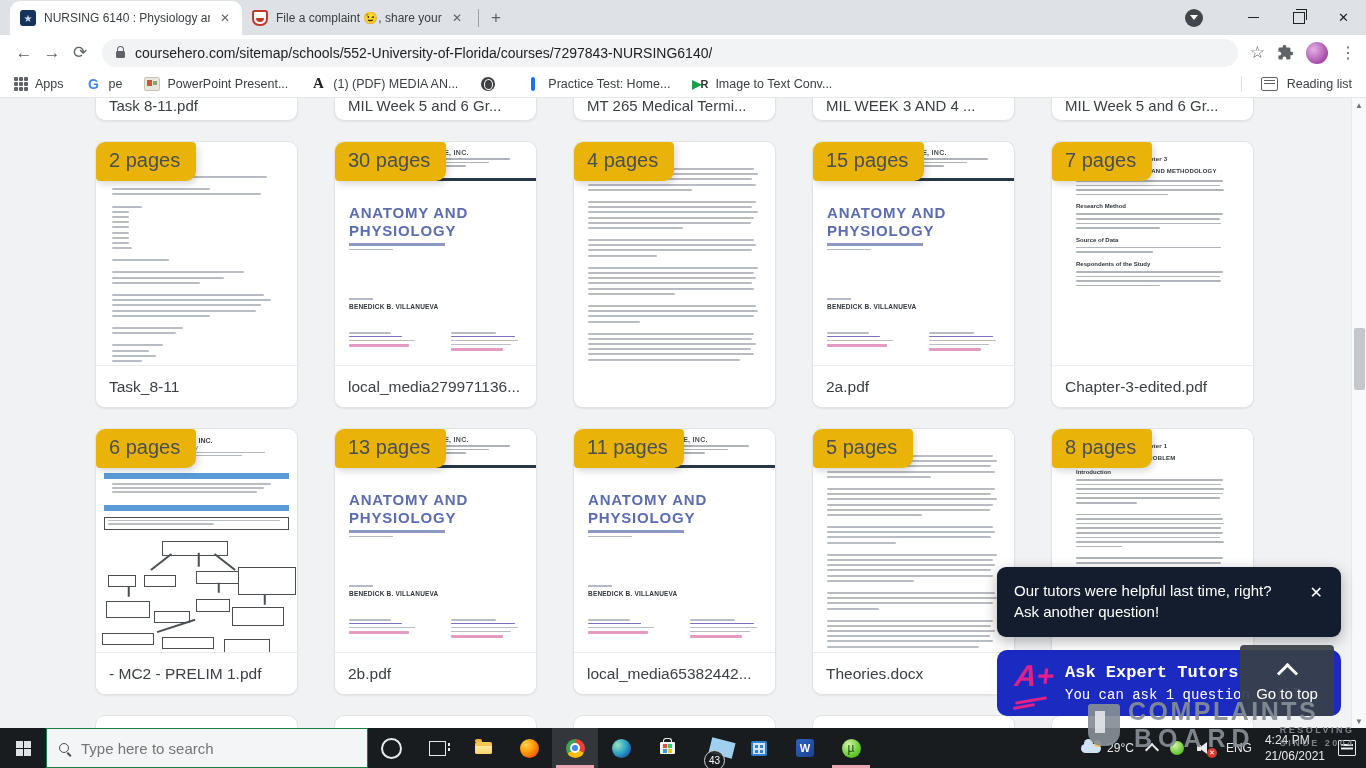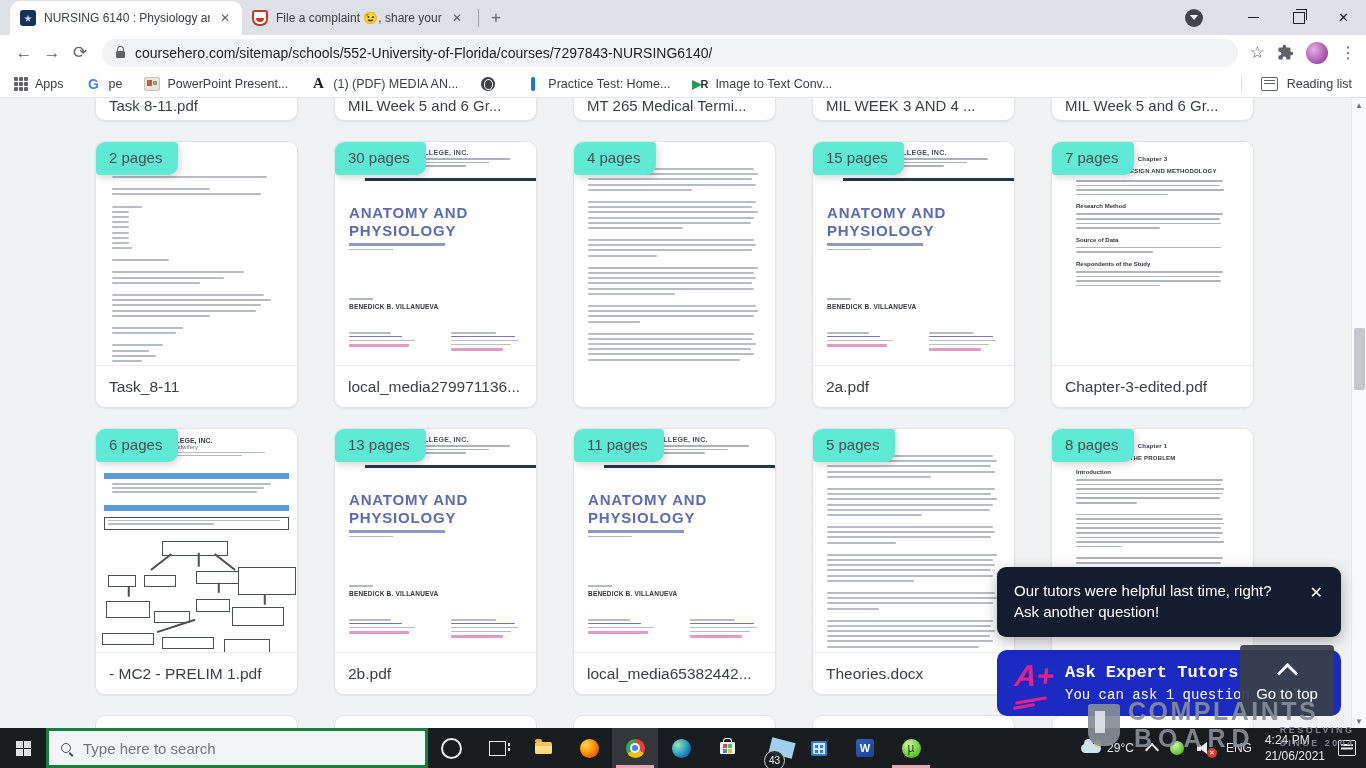--- a/index.html
+++ b/index.html
@@ -59,21 +59,21 @@
   
   .content{position:absolute;top:98px;left:0;right:0;bottom:40px;background:#f1f2f4;overflow:hidden;}
   .row{position:absolute;left:0;display:flex;gap:36px;padding-left:95px;}
   .row0{top:-7px;}
   .row1{top:43px;}
   .row2{top:330px;}
   .row3{top:617px;}
   .card-top{width:203px;height:30px;background:#fff;border:1px solid #e2e3e5;border-top:none;border-radius:0 0 10px 10px;box-shadow:0 1px 2px rgba(0,0,0,.07);box-sizing:border-box;display:flex;align-items:center;padding:0 13px;font-size:15px;color:#3a3f44;overflow:hidden;white-space:nowrap;}
   .card-sliver{width:203px;height:18px;background:#fff;border:1px solid #e2e3e5;border-radius:10px 10px 0 0;box-sizing:border-box;}
   .card{width:203px;height:267px;background:#fff;border:1px solid #e2e3e5;border-radius:10px;box-shadow:0 1px 2px rgba(0,0,0,.07);box-sizing:border-box;position:relative;display:flex;flex-direction:column;overflow:hidden;}
-  .badge{position:absolute;top:0;left:0;z-index:3;background:#5eead4;border-radius:6px 4px 10px 4px;padding:7px 16px 9px 13px;font-size:15px;color:#4a4f54;box-shadow:2px 3px 7px rgba(0,0,0,.16);}
+  .badge{position:absolute;top:0;left:0;z-index:3;background:#eab308;border-radius:6px 4px 10px 4px;padding:7px 16px 9px 13px;font-size:20px;color:#4a4f54;box-shadow:2px 3px 7px rgba(0,0,0,.16);}
   .thumb{flex:1;position:relative;overflow:hidden;background:#fff;}
   .card-title{height:41px;flex:0 0 auto;border-top:1px solid #ececee;display:flex;align-items:center;padding:0 13px;font-size:15.5px;color:#3a3f44;white-space:nowrap;overflow:hidden;background:#fff;}
   
   .tlines{width:100%;}
   .tline{height:2px;background:#b8bcc3;margin-bottom:3.2px;border-radius:1px;}
   .tgap{height:7px;}
   .pad-doc{padding:34px 16px 0 16px;box-sizing:border-box;}
   .pad-dense{padding:26px 14px 0 14px;box-sizing:border-box;}
   .an-header{position:absolute;left:58px;top:7px;right:10px;}
   .an-header-text{font-size:7px;font-weight:bold;color:#4a4f54;letter-spacing:.3px;margin-bottom:2px;white-space:nowrap;}
@@ -136,21 +136,21 @@
   .wm-row2{display:flex;align-items:flex-end;gap:24px;margin-left:6px;}
   .wm-text .w2{font-size:25px;font-weight:bold;letter-spacing:6px;line-height:1.05;}
   .wm-tag{font-size:9px;font-weight:bold;letter-spacing:2.5px;line-height:1.4;padding-bottom:2px;}
   
   .taskbar{position:absolute;left:0;right:0;bottom:0;height:40px;background:#191c1f;display:flex;align-items:stretch;z-index:50;}
   .tb-btn{width:46px;display:flex;align-items:center;justify-content:center;flex:0 0 auto;position:relative;}
   .tb-btn.active-app{background:#33373b;}
   .run-bar{position:absolute;bottom:0;left:4px;right:4px;height:3px;background:#e8a7b2;}
   .win-logo{width:15px;height:15px;display:grid;grid-template-columns:7px 7px;grid-template-rows:7px 7px;gap:1px;}
   .win-logo b{background:#dfe3e6;}
-  .tb-search{width:382px;background:#f4f5f6;border:3px solid #15803d;box-sizing:border-box;display:flex;align-items:center;gap:10px;padding:0 12px;flex:0 0 auto;}
+  .tb-search{width:322px;background:#f4f5f6;border:1px solid #15803d;box-sizing:border-box;display:flex;align-items:center;gap:10px;padding:0 12px;flex:0 0 auto;}
   .mag{width:8px;height:8px;border:1.6px solid #4a4f54;border-radius:50%;position:relative;flex:0 0 auto;}
   .mag::after{content:"";position:absolute;left:8px;top:8px;width:5px;height:1.6px;background:#4a4f54;transform:rotate(45deg);transform-origin:0 0;}
   .tb-search input{border:none;background:transparent;outline:none;font-size:15px;color:#45494d;font-family:"Liberation Sans",sans-serif;width:100%;}
   .cortana{width:17px;height:17px;border:2px solid #e8eaec;border-radius:50%;}
   .taskview{width:15px;height:13px;border:1.6px solid #e8eaec;position:relative;}
   .taskview::before{content:"";position:absolute;right:-5px;top:1px;width:2px;height:3px;background:#e8eaec;box-shadow:0 5px 0 #e8eaec;}
   .folder{width:17px;height:12px;background:linear-gradient(#f9cb53,#eeb33c);border-radius:2px;position:relative;}
   .folder::before{content:"";position:absolute;top:-3px;left:0;width:7px;height:3px;background:#eeb33c;border-radius:2px 2px 0 0;}
   .folder::after{content:"";position:absolute;left:0;bottom:0;width:17px;height:8px;background:linear-gradient(#ffe9a8,#fcd465);border-radius:0 0 2px 2px;}
   .firefox{width:19px;height:19px;border-radius:50%;background:radial-gradient(circle at 32% 30%,#ffd54d,#ff9500 45%,#e8540c 78%,#b5310e);}

